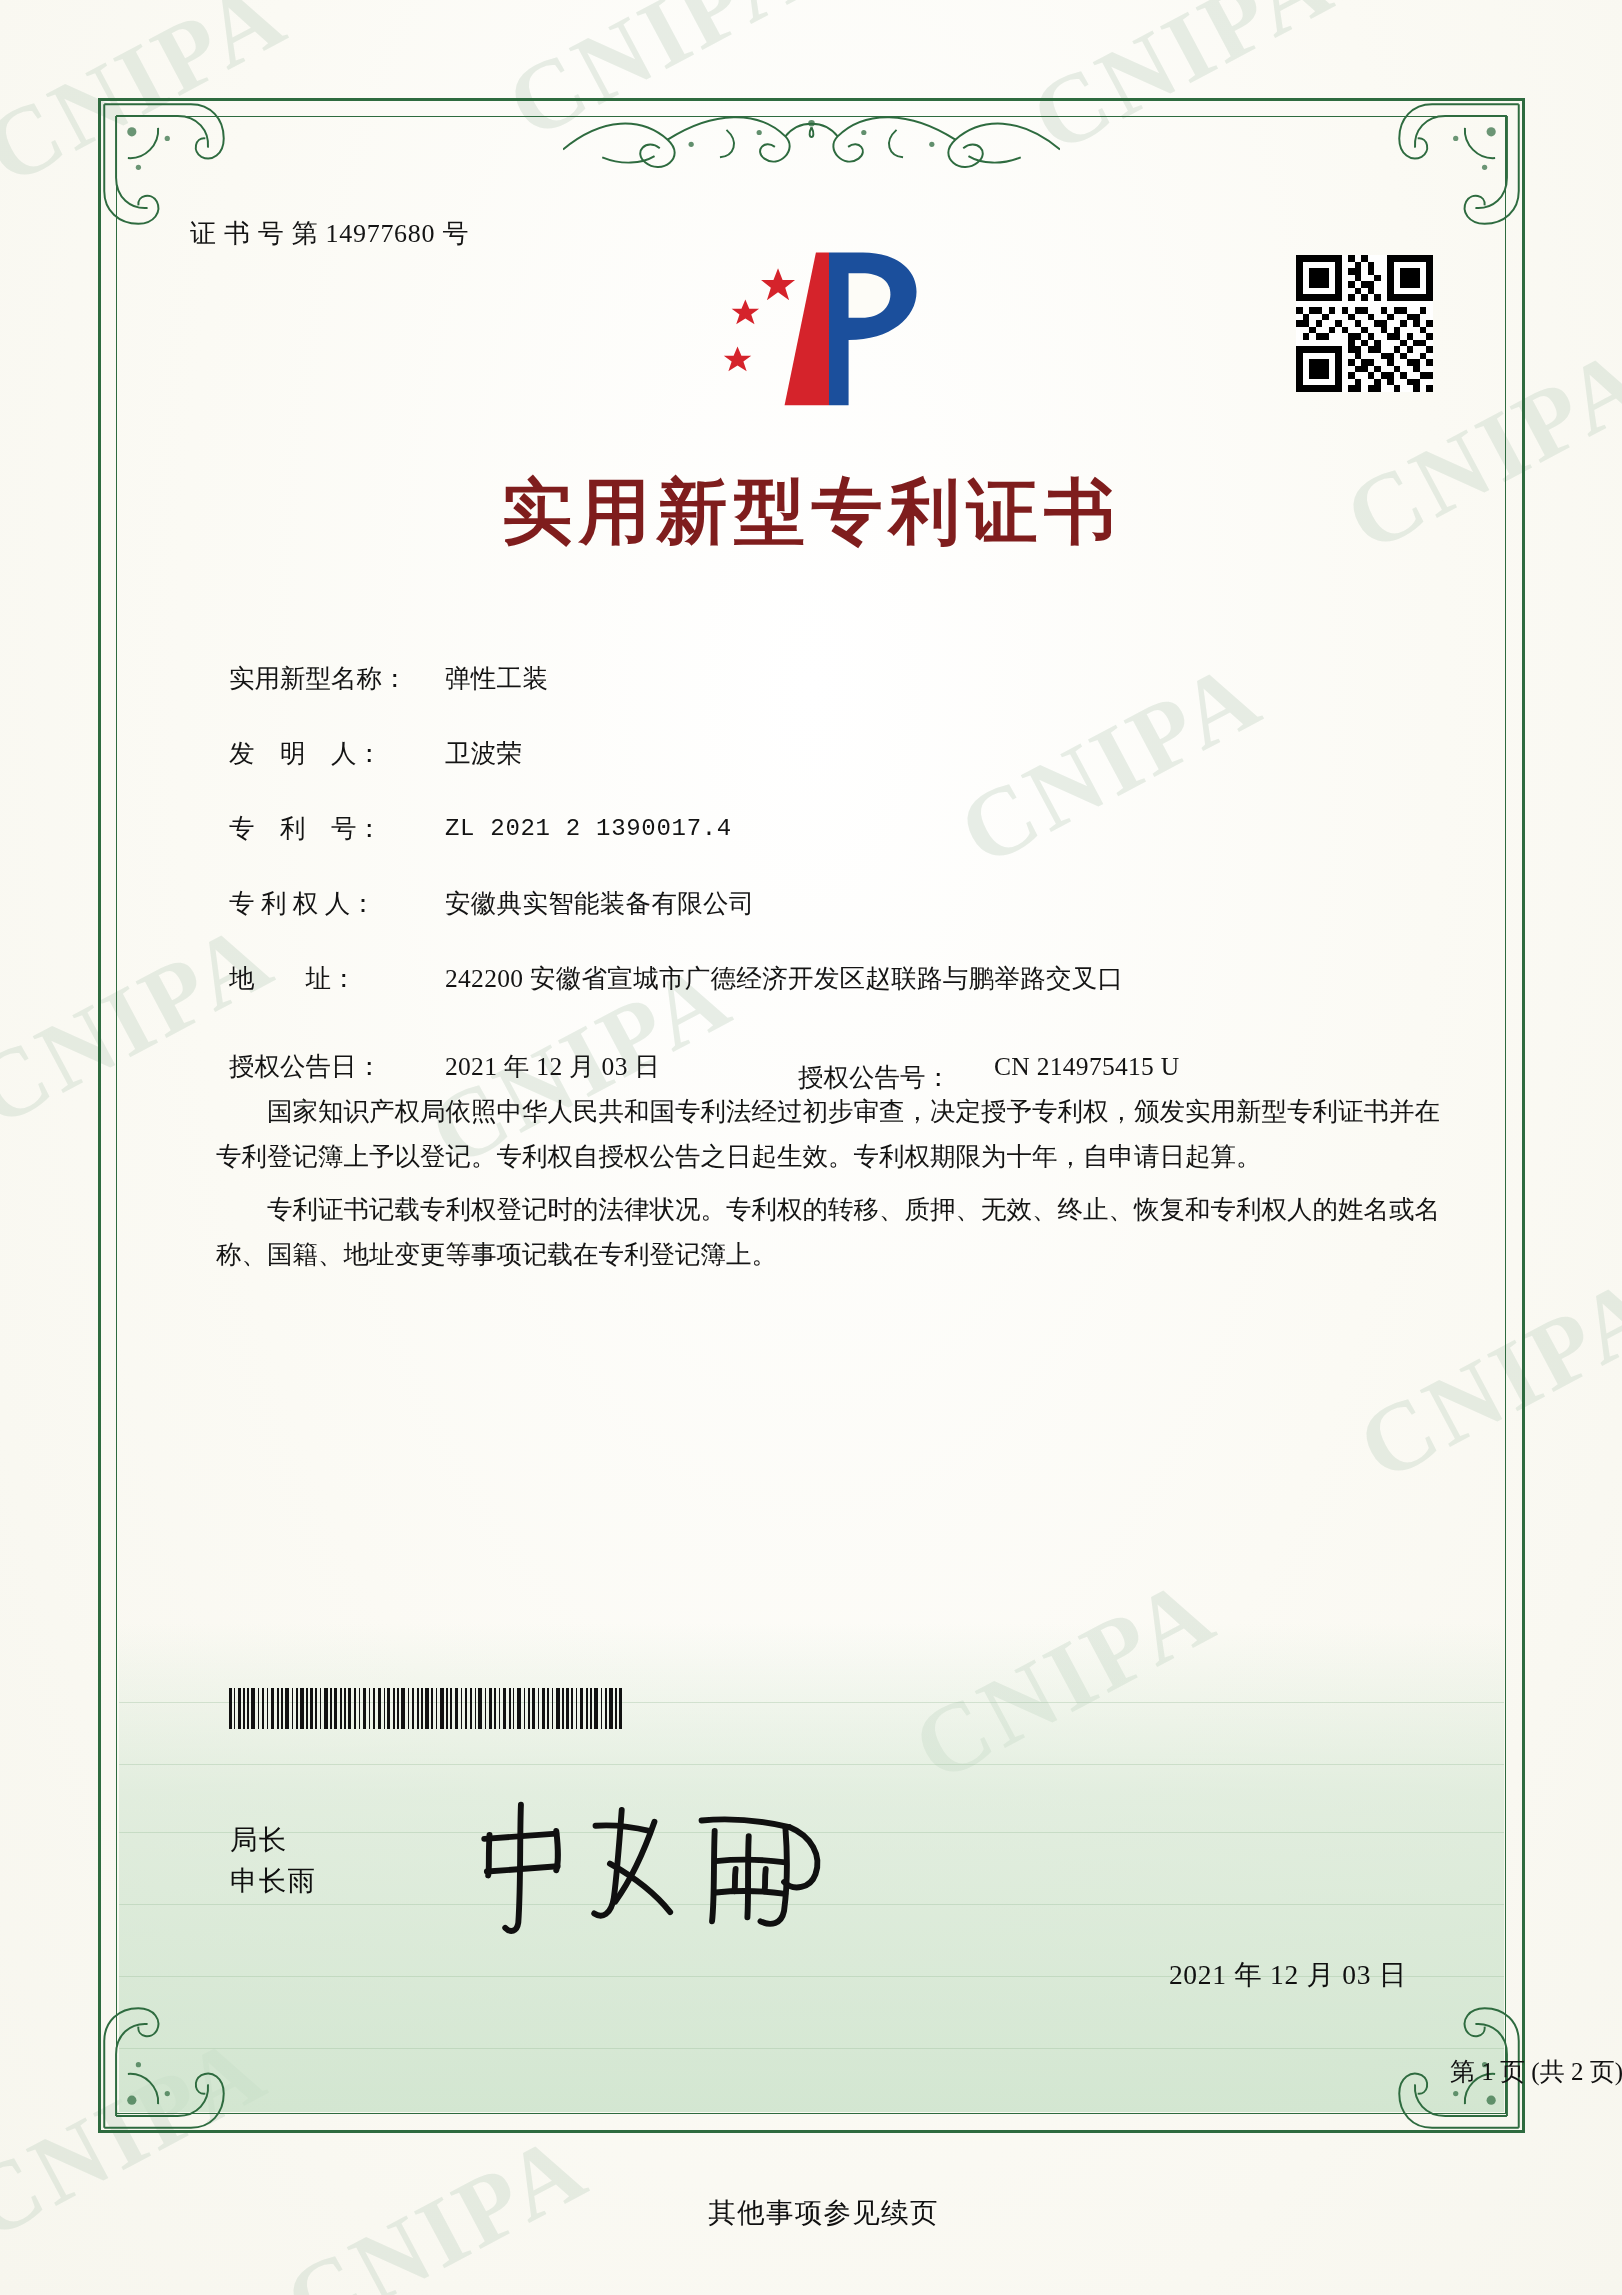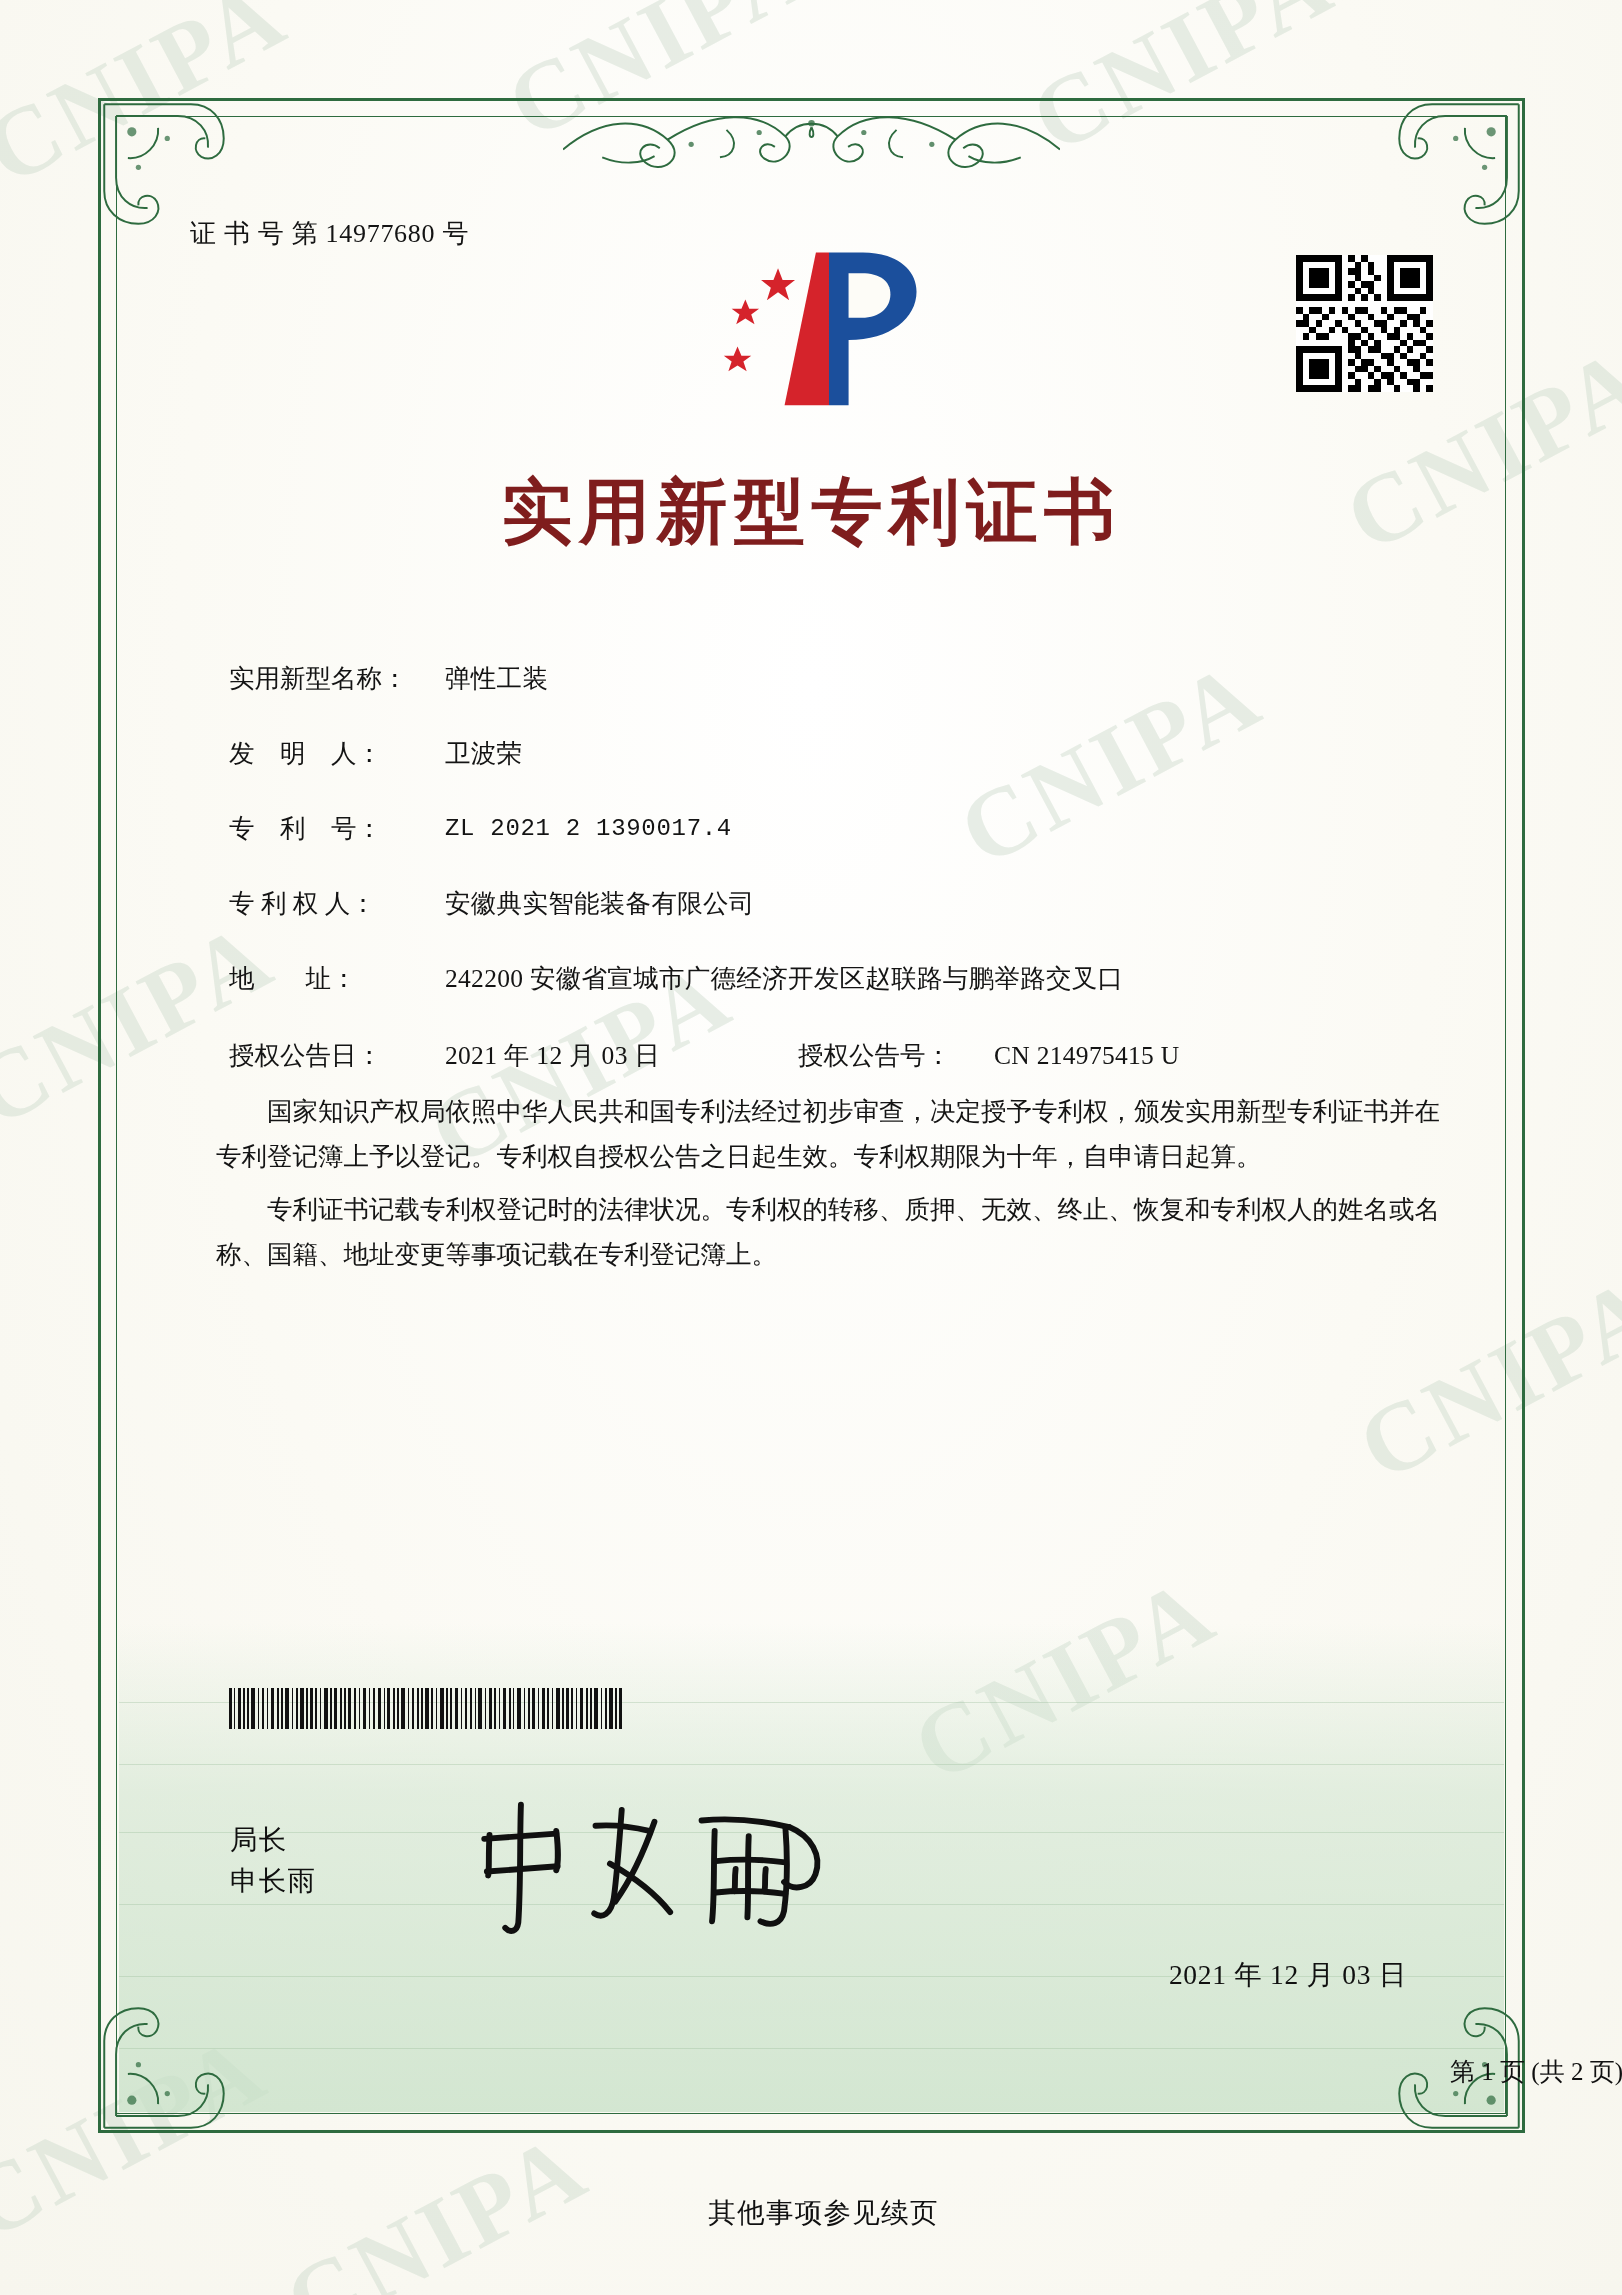--- a/index.html
+++ b/index.html
@@ -182,20 +182,21 @@
     letter-spacing: 0.7px;
   }
   .field-row.pair {
     margin-bottom: 30px;
   }
   .pair-second-label {
     width: 216px;
     flex: none;
     text-align: left;
     white-space: pre;
+    margin-top: 22px;
   }
 
   .paragraphs {
     position: absolute;
     left: 26px;
     top: 874px;
     width: 1224px;
     font-size: 25.5px;
     line-height: 1.75;
     color: #141414;

